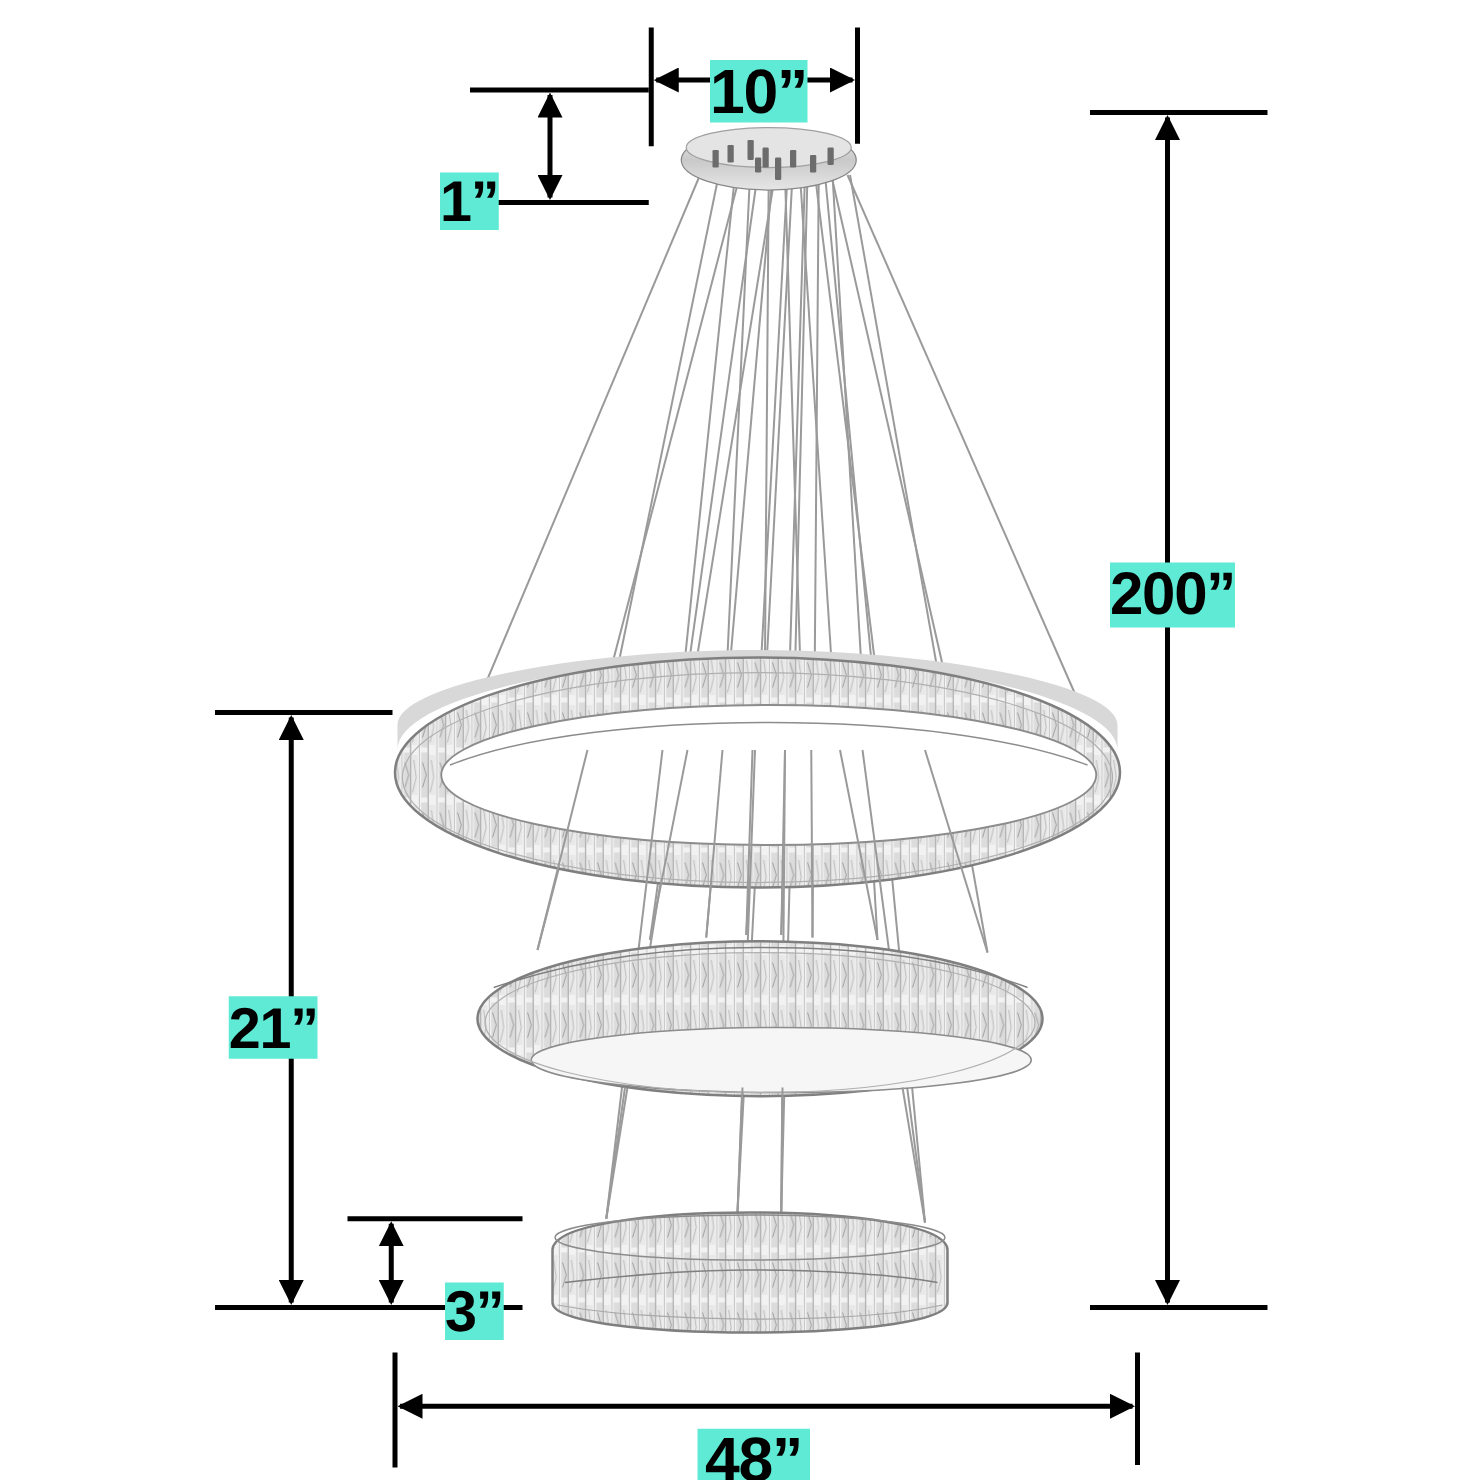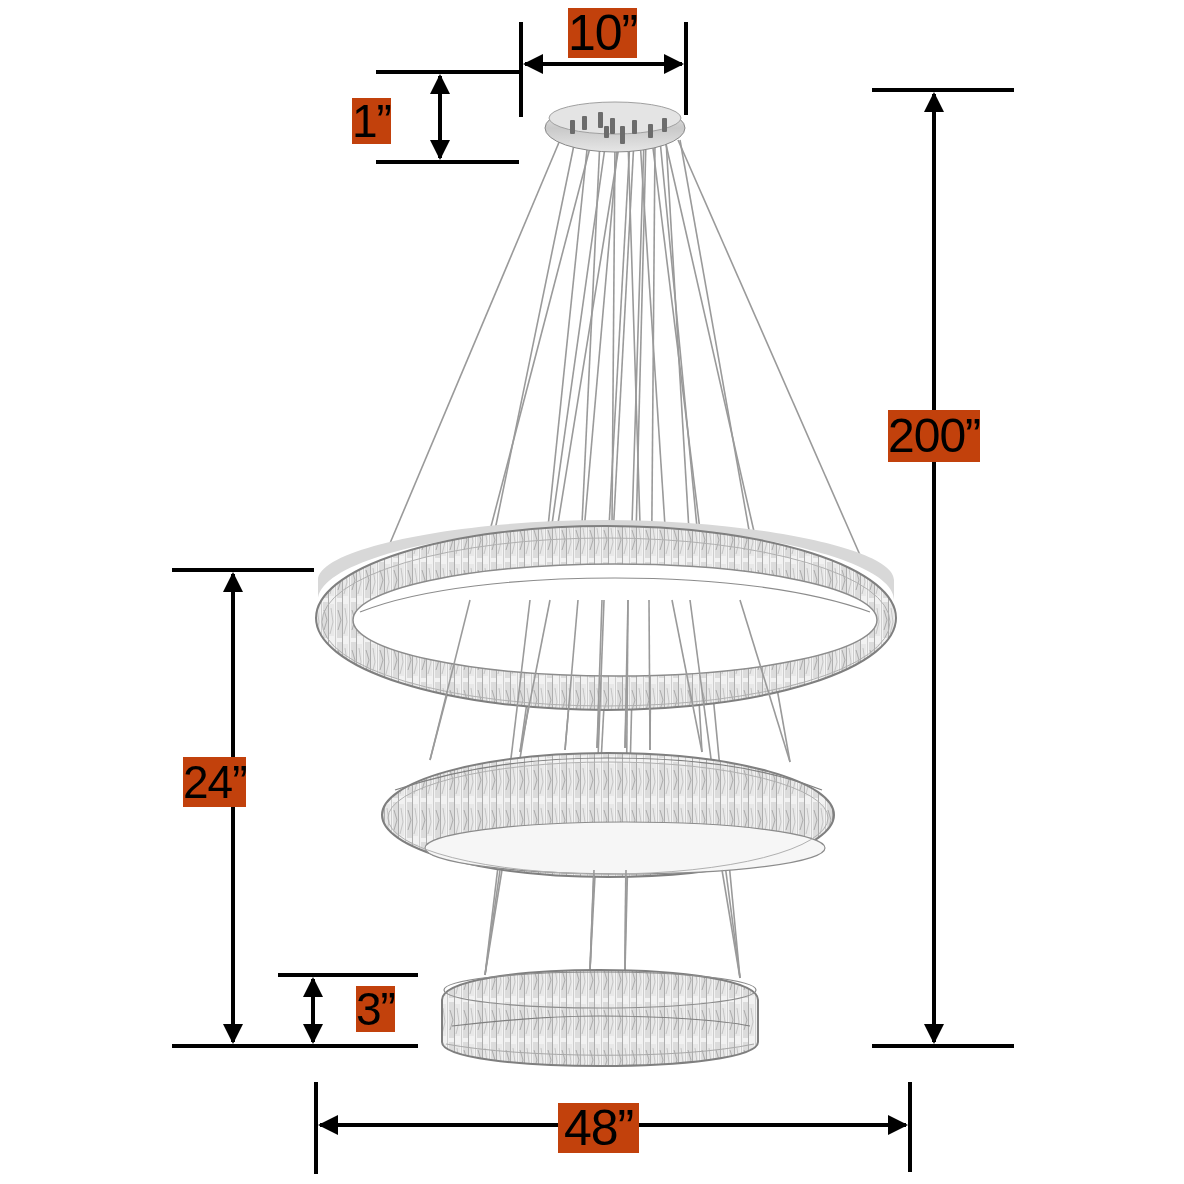--- a/index.html
+++ b/index.html
@@ -1,26 +1,27 @@
 <!DOCTYPE html>
 <html><head>
   <meta charset="utf-8">
   <style>
     html, body { margin: 0; padding: 0; background: #ffffff; }
     body { width: 1184px; height: 1184px; position: relative; overflow: hidden; font-family: "Liberation Sans", sans-serif; }
     #stage { position: absolute; left: 0; top: 0; width: 1184px; height: 1184px; }
     .dim-label {
       position: absolute;
       font-family: "Liberation Sans", sans-serif;
-      font-weight: normal;
+      font-weight: bold;
       color: #000;
-      background: #c2410c;
+      background: #5eead4;
       line-height: 1;
       white-space: nowrap;
       letter-spacing: -1px;
+      margin-top: 40px;
     }
     .lbl-10 { left: 568px; top: 8px; font-size: 50px; }
     .lbl-1 { left: 352px; top: 98px; font-size: 46px; }
     .lbl-100 { left: 888px; top: 410px; font-size: 48px; padding: 2px 0; }
     .lbl-21 { left: 183px; top: 757px; font-size: 46px; padding: 2px 0; }
     .lbl-3 { left: 356px; top: 986px; font-size: 46px; }
     .lbl-32 { left: 558px; top: 1103px; font-size: 50px; padding: 0 6px; }
   </style>
 </head>
 <body>
@@ -176,16 +177,16 @@
         <line x1="910" y1="1082" x2="910" y2="1172"></line>
         <line x1="320" y1="1125" x2="906" y2="1125" marker-start="url(#arr)" marker-end="url(#arr)"></line>
       </g>
     </g>
   </svg>
 
   
   <div class="dim-label lbl-10">10”</div>
   <div class="dim-label lbl-1">1”</div>
   <div class="dim-label lbl-100">200”</div>
-  <div class="dim-label lbl-21">24”</div>
+  <div class="dim-label lbl-21">21”</div>
   <div class="dim-label lbl-3">3”</div>
   <div class="dim-label lbl-32">48”</div>
 </div>
 
 </body></html>

